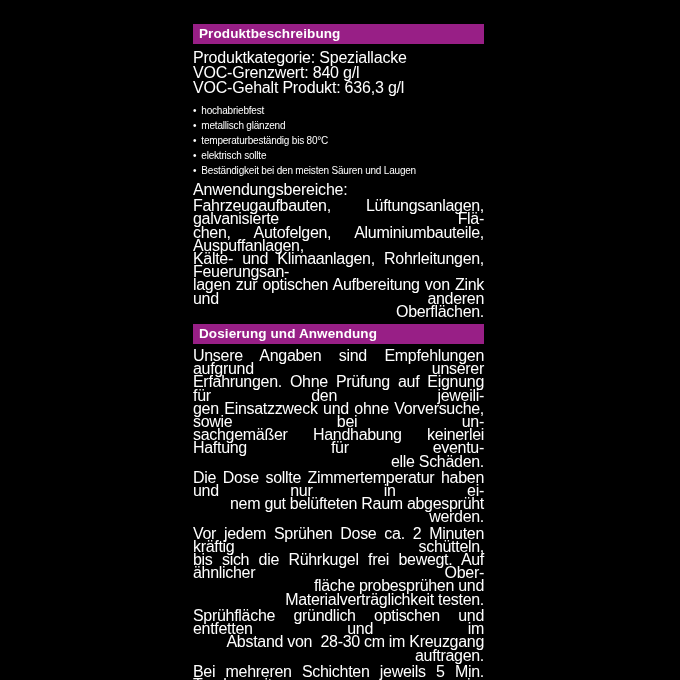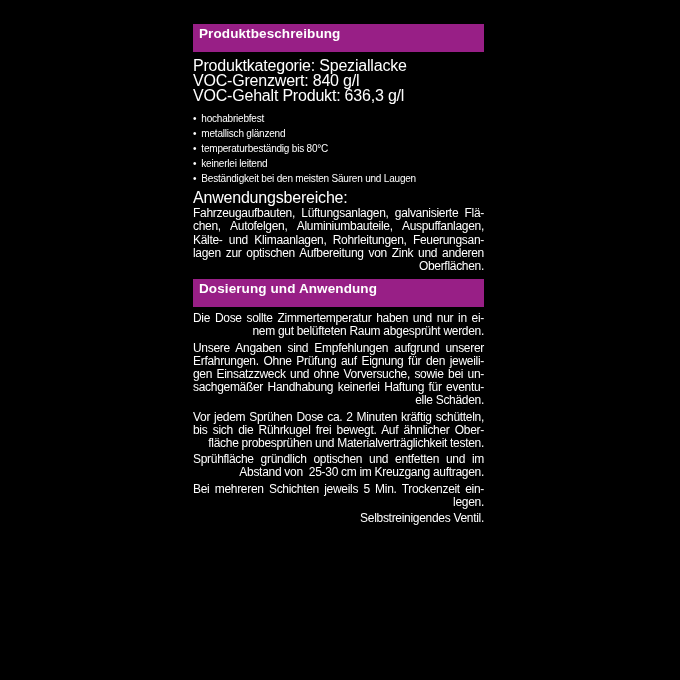--- a/index.html
+++ b/index.html
@@ -16,21 +16,21 @@
   }
   .doc {
     position: absolute;
     left: 193px;
     top: 24px;
     width: 291px;
     color: var(--text, #ffffff);
   }
   .bar {
     box-sizing: border-box;
-    height: 28px;
+    height: 20px;
     line-height: 20px;
     padding-left: 6px;
     background: var(--accent, #981f86);
     font-size: 13.5px;
     font-weight: 700;
     letter-spacing: 0.1px;
   }
   .info {
     margin-top: 6px;
     font-size: 16px;
@@ -48,21 +48,21 @@
     margin-right: 5px;
   }
   .subheading {
     margin-top: 5px;
     font-size: 16px;
     line-height: 13.2px;
     letter-spacing: -0.2px;
   }
   .para {
     margin: 3px 0 0 0;
-    font-size: 12px;
+    font-size: 16px;
     line-height: 13.2px;
     letter-spacing: -0.3px;
   }
   .section-dosage {
     margin-top: 6px;
   }
   .section-dosage .paragraphs .para:first-child {
     margin-top: 5px;
   }
   .jline {
@@ -89,21 +89,21 @@
     <div class="info">
         <div class="line">Produktkategorie: Speziallacke</div>
         <div class="line">VOC-Grenzwert: 840 g/l</div>
         <div class="line">VOC-Gehalt Produkt: 636,3 g/l</div>
       </div>
 
     <div class="bullets">
         <div class="bullet">hochabriebfest</div>
         <div class="bullet">metallisch glänzend</div>
         <div class="bullet">temperaturbeständig bis 80°C</div>
-        <div class="bullet">keinerlei leitend</div>
+        <div class="bullet">elektrisch sollte</div>
         <div class="bullet">Beständigkeit bei den meisten Säuren und Laugen</div>
       </div>
 
     <div class="subheading">Anwendungsbereiche:</div>
 
     <div class="para">
         <div class="jline">Fahrzeugaufbauten, Lüftungsanlagen, galvanisierte Flä-</div>
         <div class="jline">chen, Autofelgen, Aluminiumbauteile, Auspuffanlagen,</div>
         <div class="jline">Kälte- und Klimaanlagen, Rohrleitungen, Feuerungsan-</div>
         <div class="jline">lagen zur optischen Aufbereitung von Zink und anderen</div>
@@ -111,38 +111,38 @@
       </div>
   </section>
 
   <section class="section-dosage">
     <div class="bar">
       <span>Dosierung und Anwendung</span>
     </div>
 
     <div class="paragraphs">
         <div class="para">
-          <div class="jline">Die Dose sollte Zimmertemperatur haben und nur in ei-</div>
-          <div class="jline last">nem gut belüfteten Raum abgesprüht werden.</div>
-        </div>
-        <div class="para">
           <div class="jline">Unsere Angaben sind Empfehlungen aufgrund unserer</div>
           <div class="jline">Erfahrungen. Ohne Prüfung auf Eignung für den jeweili-</div>
           <div class="jline">gen Einsatzzweck und ohne Vorversuche, sowie bei un-</div>
           <div class="jline">sachgemäßer Handhabung keinerlei Haftung für eventu-</div>
           <div class="jline last">elle Schäden.</div>
+        </div>
+        <div class="para">
+          <div class="jline">Die Dose sollte Zimmertemperatur haben und nur in ei-</div>
+          <div class="jline last">nem gut belüfteten Raum abgesprüht werden.</div>
         </div>
         <div class="para">
           <div class="jline">Vor jedem Sprühen Dose ca. 2 Minuten kräftig schütteln,</div>
           <div class="jline">bis sich die Rührkugel frei bewegt. Auf ähnlicher Ober-</div>
           <div class="jline last">fläche probesprühen und Materialverträglichkeit testen.</div>
         </div>
         <div class="para">
           <div class="jline">Sprühfläche gründlich optischen  und entfetten und im</div>
-          <div class="jline last">Abstand von  25-30 cm im Kreuzgang auftragen.</div>
+          <div class="jline last">Abstand von  28-30 cm im Kreuzgang auftragen.</div>
         </div>
         <div class="para">
           <div class="jline">Bei mehreren Schichten jeweils 5 Min. Trockenzeit ein-</div>
           <div class="jline last">legen.</div>
         </div>
         <div class="para">
           <div class="jline last">Selbstreinigendes Ventil.</div>
         </div>
       </div>
   </section>

